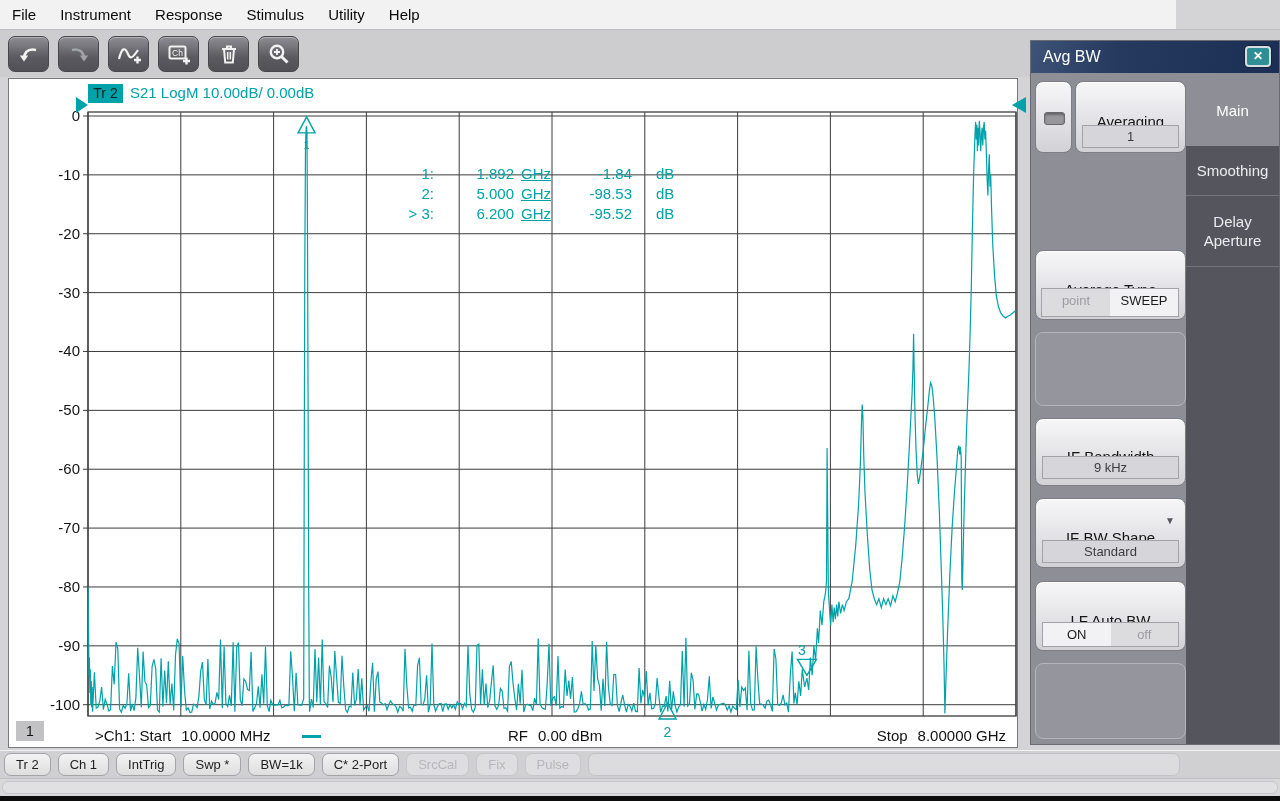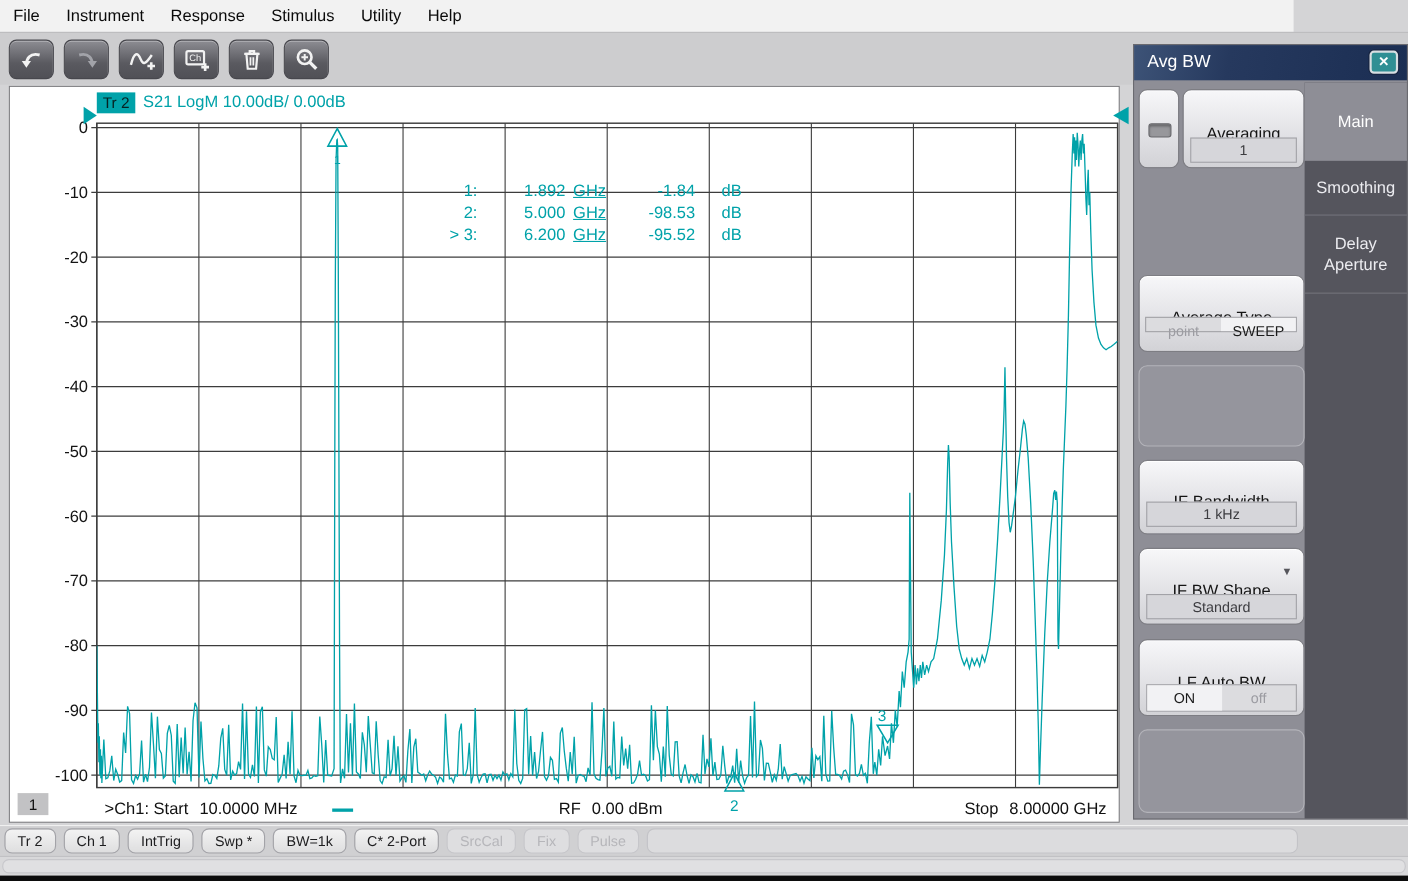--- a/index.html
+++ b/index.html
@@ -255,31 +255,31 @@
 
     <button class="pbtn" id="btn-averaging" style="left:44px;top:40px;width:111px;height:72px;">
       <span class="pbtn-label">Averaging</span>
     </button>
     <div class="pval" style="left:51px;top:84px;width:97px;height:23px;">1</div>
 
 
     <button class="pbtn" id="btn-avg-type" style="left:4px;top:209px;width:151px;height:70px;">
       <span class="pbtn-label">Average Type</span>
     </button>
-    <div class="pseg" id="seg-avg-type" style="left:10px;top:247px;width:138px;height:14px;">
+    <div class="pseg" id="seg-avg-type" style="left:10px;top:247px;width:138px;height:29px;">
         <div class="seg">point</div>
         <div class="seg sel">SWEEP</div>
       </div>
 
     <div class="pbtn-blank" style="left:4px;top:291px;width:151px;height:74px;"></div>
 
     <button class="pbtn" id="btn-ifbw" style="left:4px;top:377px;width:151px;height:68px;">
       <span class="pbtn-label">IF Bandwidth</span>
     </button>
-    <div class="pval" style="left:11px;top:415px;width:137px;height:23px;">1 kHz</div>
+    <div class="pval" style="left:11px;top:415px;width:137px;height:23px;">9 kHz</div>
 
     <button class="pbtn" id="btn-ifshape" style="left:4px;top:457px;width:151px;height:70px;">
       <span class="pbtn-label">IF BW Shape</span>
       <span class="caret">▼</span>
     </button>
     <div class="pval" style="left:11px;top:499px;width:137px;height:23px;">Standard</div>
 
     <button class="pbtn" id="btn-lfauto" style="left:4px;top:540px;width:151px;height:70px;">
       <span class="pbtn-label">LF Auto BW</span>
     </button>

